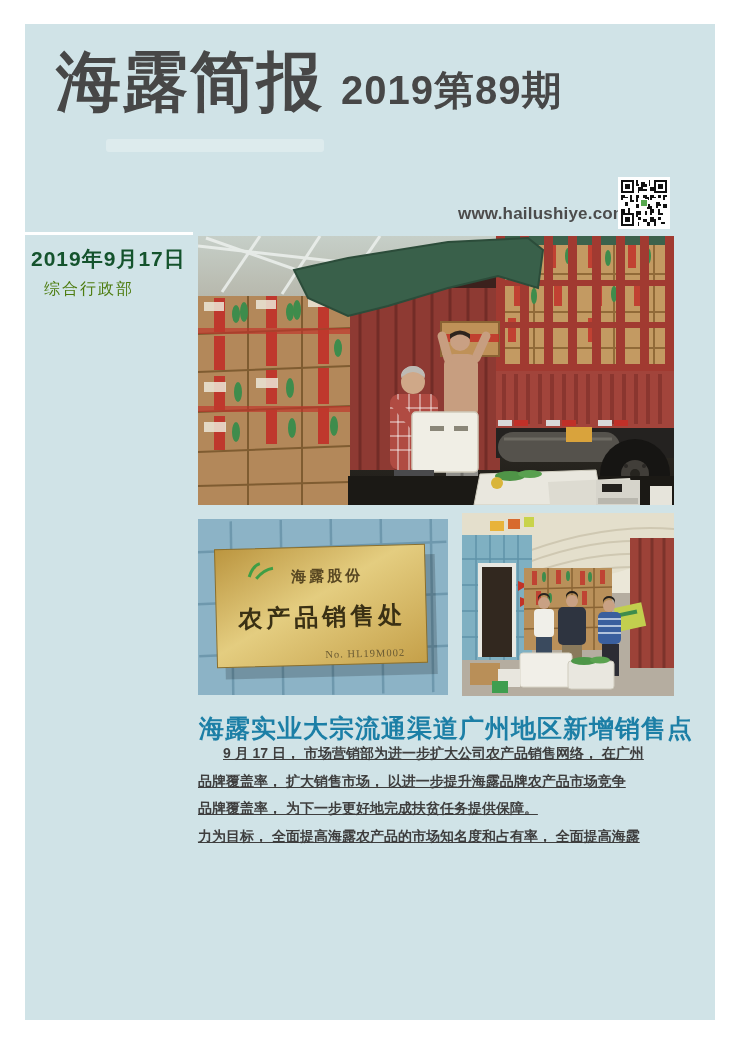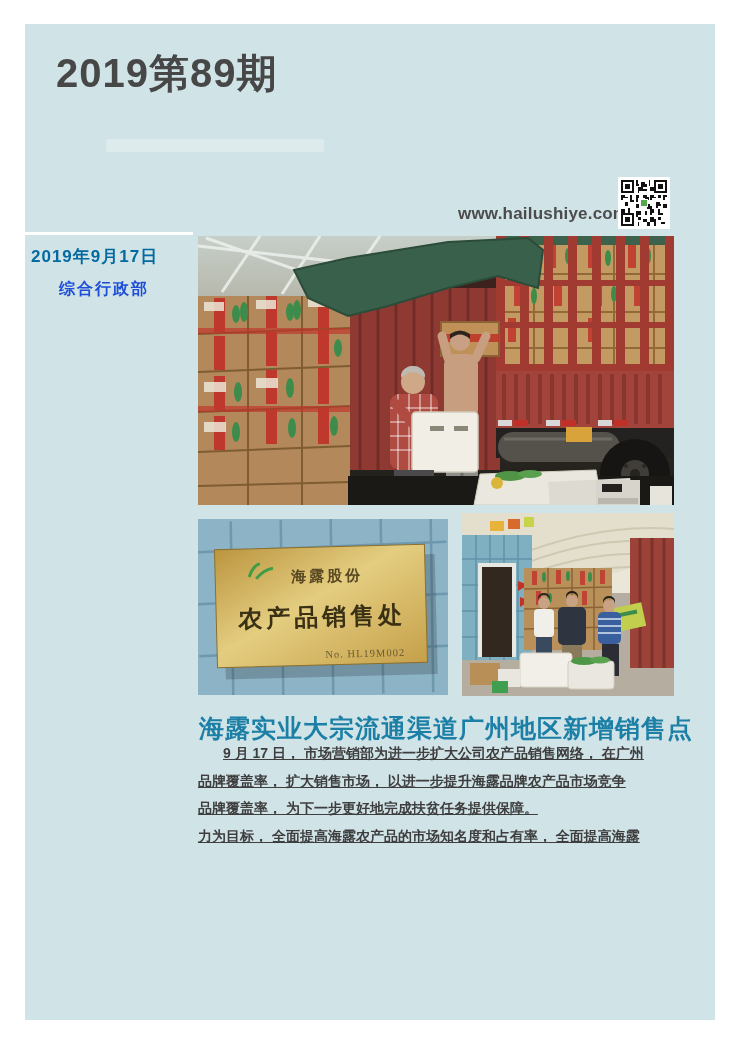--- a/index.html
+++ b/index.html
@@ -8,40 +8,41 @@
   .abs{position:absolute;}
   .panel{left:25px;top:24px;width:690px;height:996px;background:#d0e3e7;}
   .masthead{left:56px;top:46px;display:flex;align-items:baseline;gap:17px;color:#474747;}
   .title{font-size:65px;font-weight:bold;letter-spacing:2px;line-height:1.1;}
   .issue{font-size:40px;font-weight:bold;letter-spacing:1px;}
   .ghost-band{left:106px;top:139px;width:218px;height:13px;
         background:rgba(255,255,255,0.28);border-radius:3px;filter:blur(0.5px);}
   .url{left:458px;top:204px;font-size:17px;font-weight:bold;color:#4c4c4c;letter-spacing:0.2px;}
   .qr{left:618px;top:177px;width:52px;height:52px;background:#fff;padding:3px;box-sizing:border-box;}
   .sep-line{left:25px;top:232px;width:168px;height:3px;background:#ffffff;}
-  .meta-date{left:31px;top:245px;font-size:17px;font-weight:bold;color:#0369a1;letter-spacing:1px;}
-  .meta-dept{left:44px;top:279px;font-size:16px;font-weight:bold;color:#1d4ed8;letter-spacing:2px;margin-left:15px;}
+  .meta-date{left:31px;top:245px;font-size:21px;font-weight:bold;color:#14532d;letter-spacing:1px;}
+  .meta-dept{left:44px;top:279px;font-size:16px;font-weight:normal;color:#4d7c0f;letter-spacing:2px;}
   .photo{display:block;}
   .photo1{left:198px;top:236px;}
   .photo2{left:198px;top:519px;}
   .photo3{left:462px;top:513px;}
   .headline{left:199px;top:712px;font-size:25px;font-weight:bold;color:#1c7fa6;letter-spacing:1px;}
   .body-text{left:198px;top:740px;width:472px;font-size:14px;font-weight:bold;
         color:#3e3e3e;line-height:27.6px;text-decoration:underline;}
   .body-text div{white-space:nowrap;}
   .body-text div:first-child{text-indent:25px;}
 </style>
 </head>
 <body>
 
 <div class="page">
 
   <div class="abs panel"></div>
 
   <div class="abs masthead">
+    <span class="title">海露简报</span>
     <span class="issue">2019第89期</span>
   </div>
   <div class="abs ghost-band"></div>
 
   <div class="abs url">www.hailushiye.com</div>
   <svg class="abs qr" viewBox="0 0 25 25" shape-rendering="crispEdges">
     <rect x="0" y="0" width="25" height="25" fill="#ffffff"></rect>
     <g fill="#111111">
       <path d="M0 0h7v7h-7z"></path>
         <path d="M18 0h7v7h-7z"></path>

